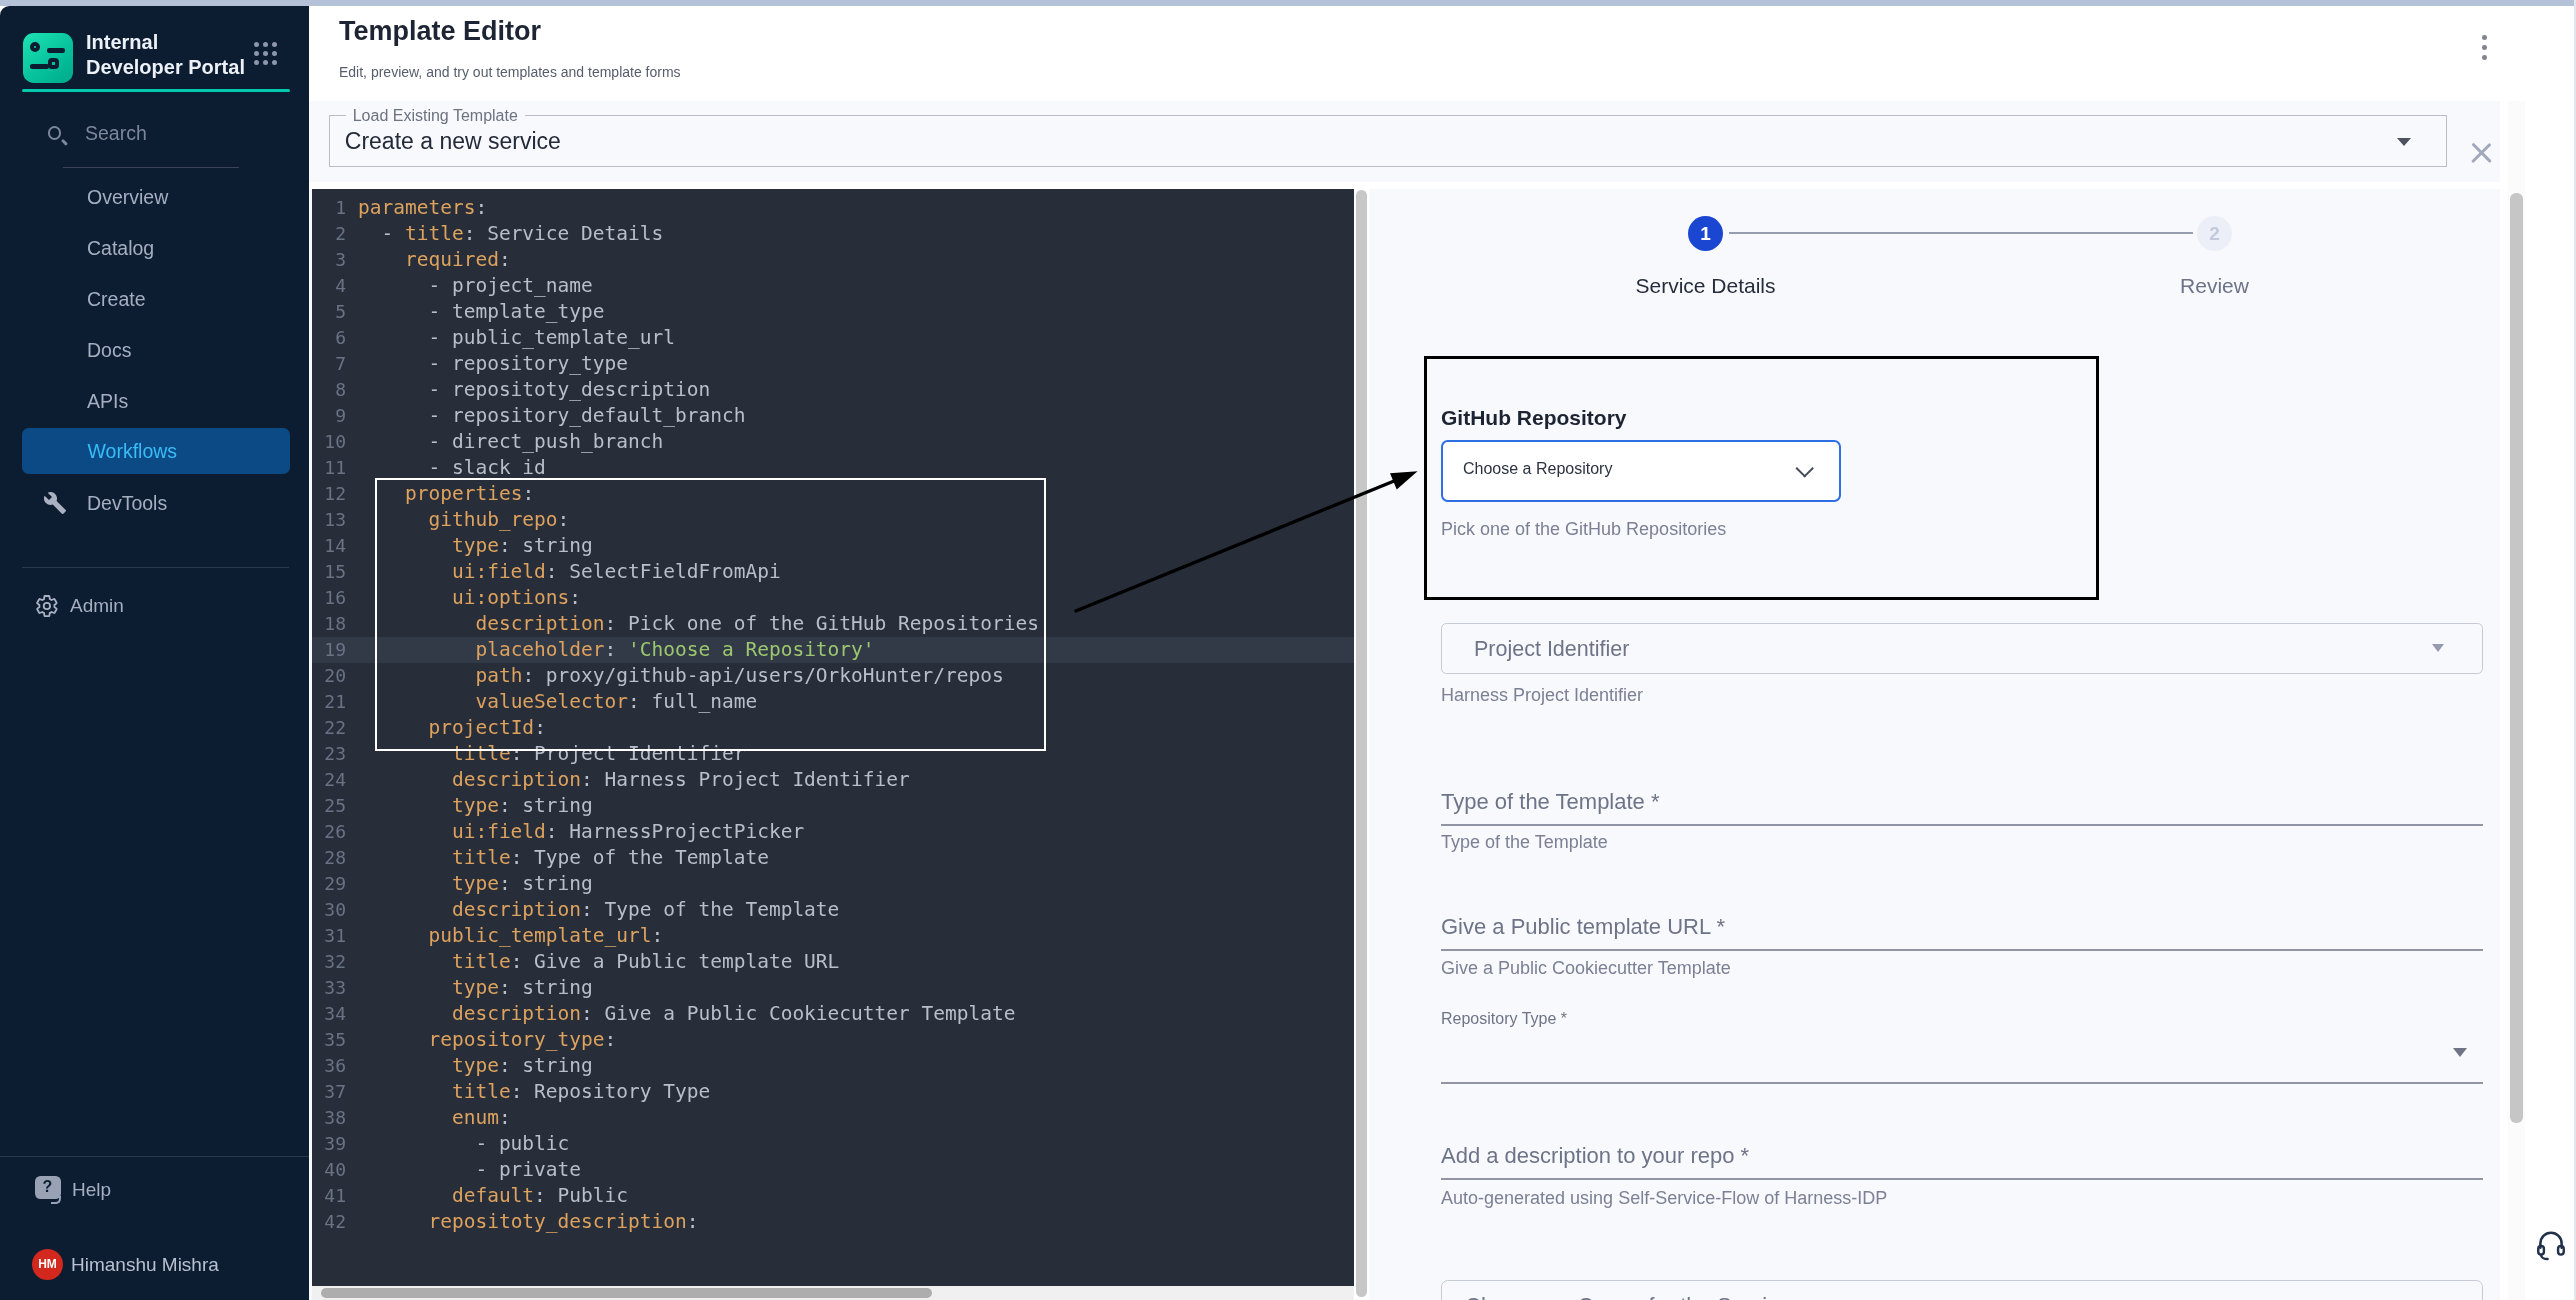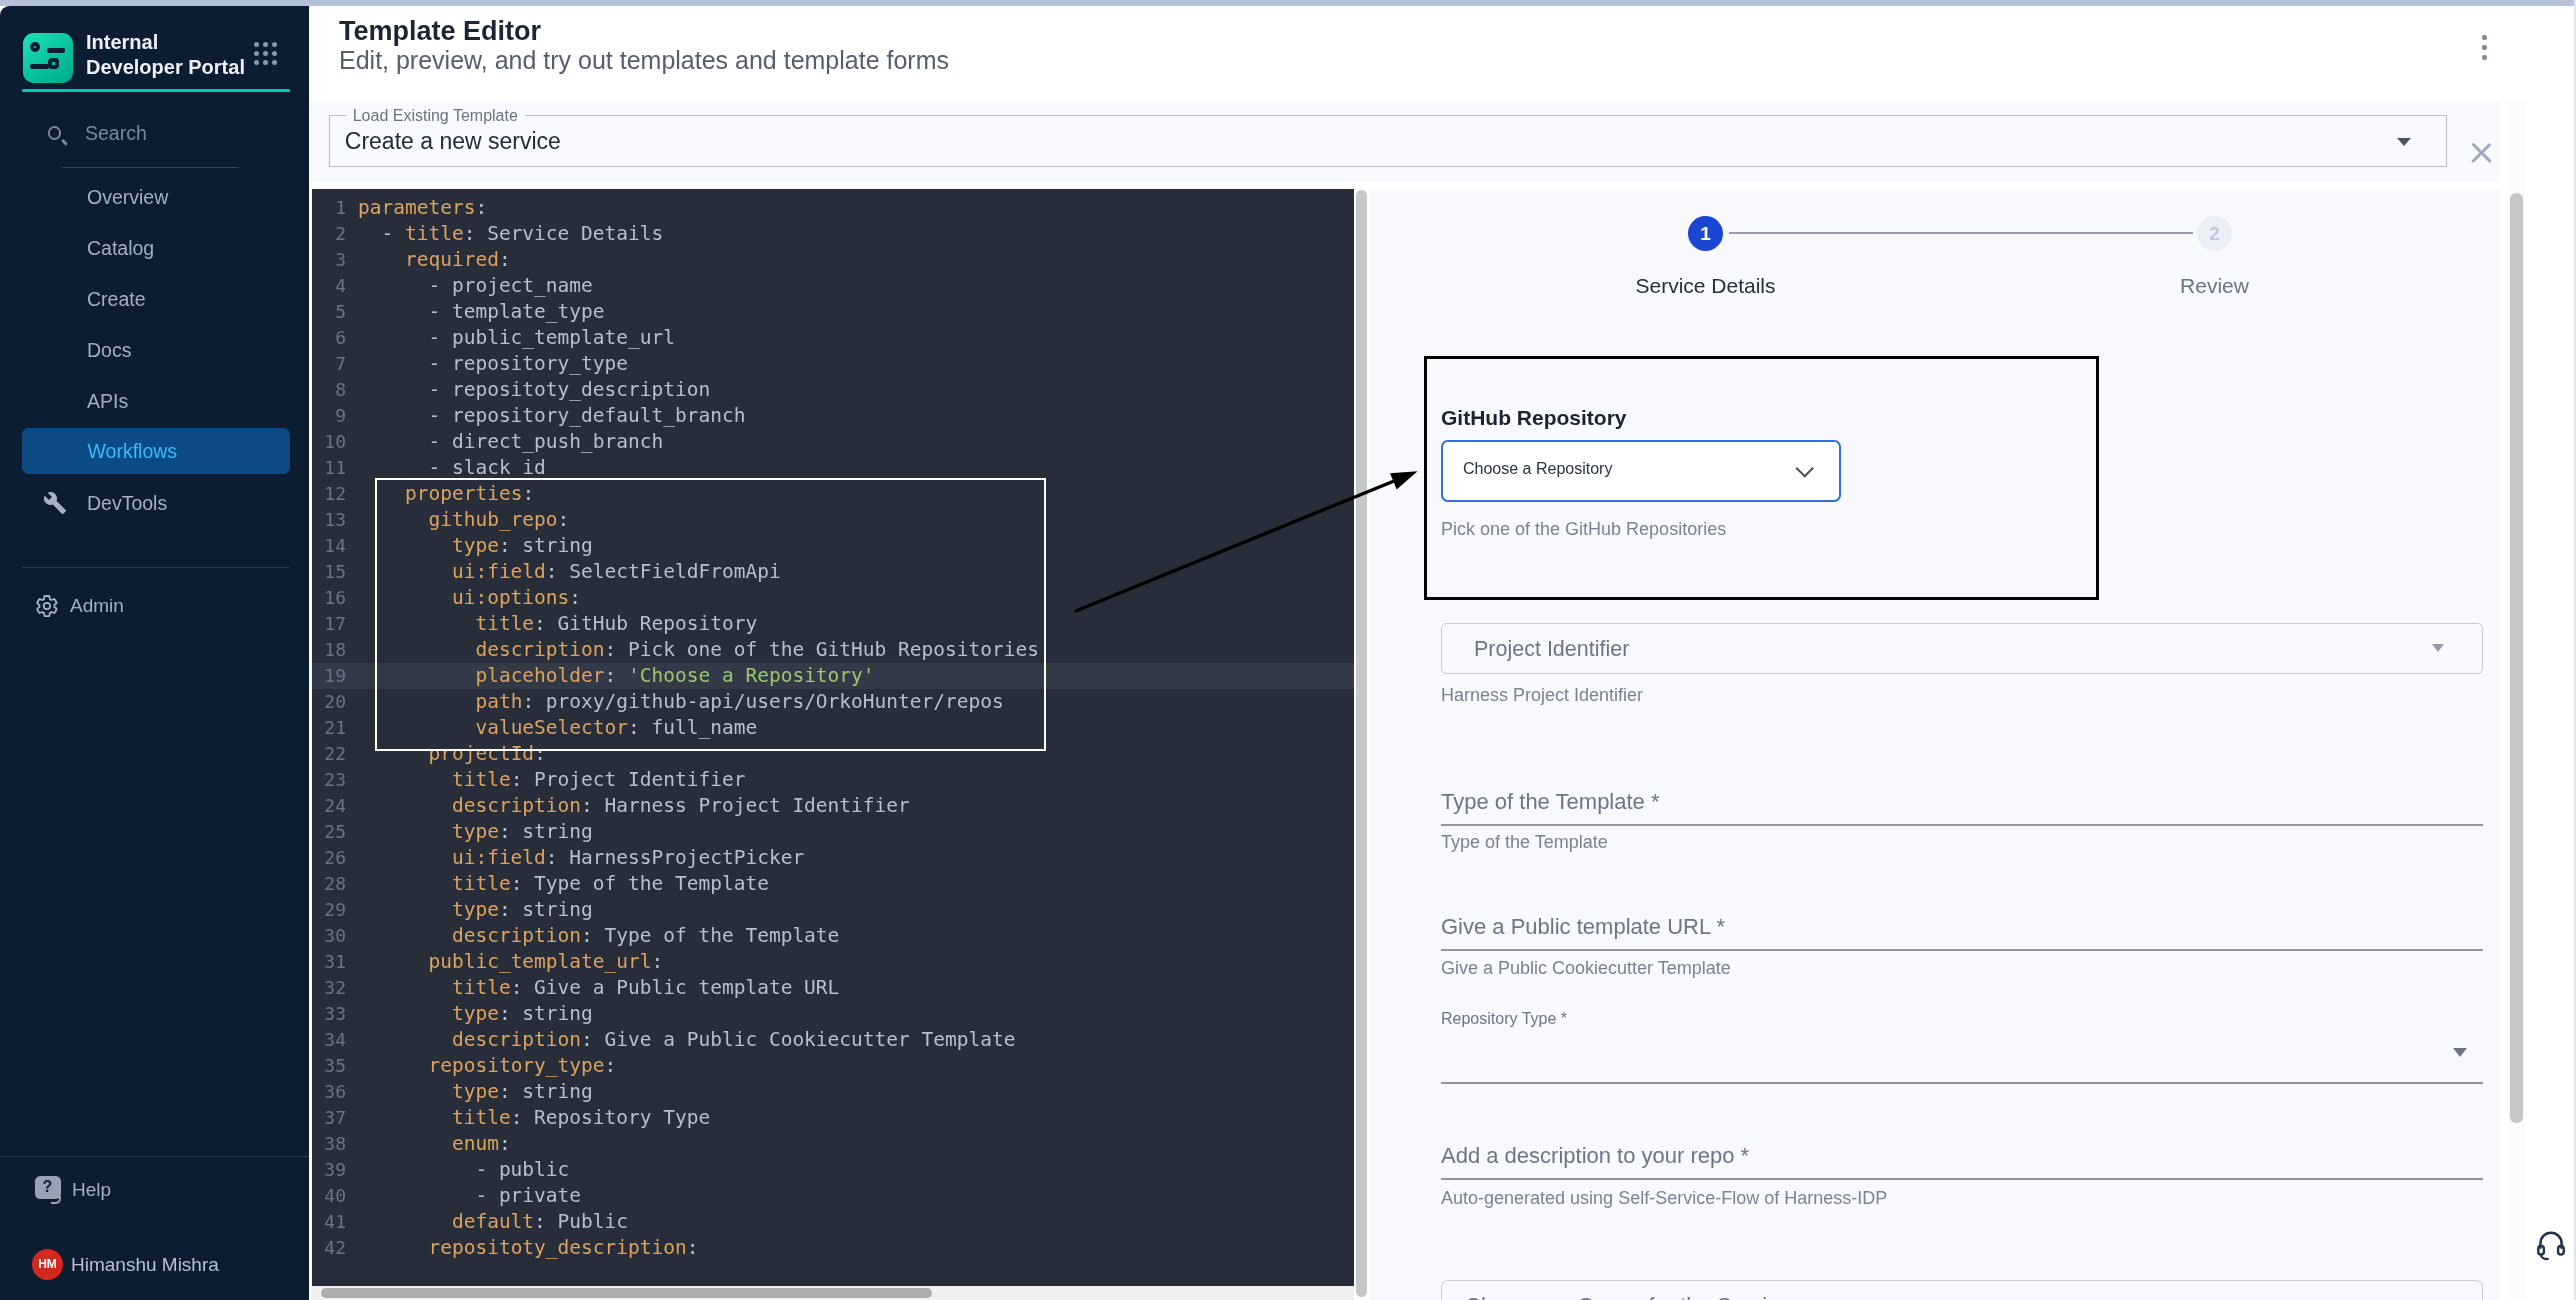--- a/index.html
+++ b/index.html
@@ -66,21 +66,21 @@
     border-right:2.7px solid #99a2b5;border-bottom:2.7px solid #99a2b5;border-bottom-right-radius:5.4px}
   .user-row{left:0;top:1240px;width:269px;height:38px;display:flex;align-items:center;
     padding-left:71px;font-size:19px;color:#b9c0d0;cursor:pointer}
   .avatar{position:absolute;left:32px;top:2.7px;width:31px;height:31px;border-radius:50%;
     background:var(--avatar);color:#fff;font-size:12px;font-weight:700;
     display:flex;align-items:center;justify-content:center}
 
   
   .main-header{left:309px;top:6px;width:2267px;height:95px;background:#fff}
   .page-title{position:absolute;left:339px;top:16px;font-size:27px;font-weight:700;color:var(--title)}
-  .page-subtitle{position:absolute;left:339px;top:46px;font-size:25px;color:var(--subtitle)}
+  .page-subtitle{position:absolute;left:339px;top:64px;font-size:14px;color:var(--subtitle)}
   .kebab-icon{position:absolute;left:2481px;top:35px;width:8px;height:29.5px;cursor:pointer}
   .kebab-icon i{position:absolute;left:1.3px;width:4.7px;height:4.7px;border-radius:50%;background:#80858f}
   .kebab-icon i:nth-child(1){top:0}.kebab-icon i:nth-child(2){top:10px}.kebab-icon i:nth-child(3){top:20px}
 
   
   .panel{left:309px;top:101px;width:2191px;height:1200px;background:var(--panel)}
   .panel-sep{left:309px;top:182px;width:2267px;height:7.4px;background:#fff}
 
   
   .loader-select{left:329px;top:115px;width:2118px;height:52px;border:1.3px solid #b9bdc9;
@@ -289,21 +289,20 @@
         <div class="code-line"><span class="ln">7</span><span class="code"><span class="tok-p">      - repository_type</span></span></div>
         <div class="code-line"><span class="ln">8</span><span class="code"><span class="tok-p">      - repositoty_description</span></span></div>
         <div class="code-line"><span class="ln">9</span><span class="code"><span class="tok-p">      - repository_default_branch</span></span></div>
         <div class="code-line"><span class="ln">10</span><span class="code"><span class="tok-p">      - direct_push_branch</span></span></div>
         <div class="code-line"><span class="ln">11</span><span class="code"><span class="tok-p">      - slack_id</span></span></div>
         <div class="code-line"><span class="ln">12</span><span class="code"><span class="tok-p">    </span><span class="tok-k">properties</span><span class="tok-p">:</span></span></div>
         <div class="code-line"><span class="ln">13</span><span class="code"><span class="tok-p">      </span><span class="tok-k">github_repo</span><span class="tok-p">:</span></span></div>
         <div class="code-line"><span class="ln">14</span><span class="code"><span class="tok-p">        </span><span class="tok-k">type</span><span class="tok-p">: string</span></span></div>
         <div class="code-line"><span class="ln">15</span><span class="code"><span class="tok-p">        </span><span class="tok-k">ui:field</span><span class="tok-p">: SelectFieldFromApi</span></span></div>
         <div class="code-line"><span class="ln">16</span><span class="code"><span class="tok-p">        </span><span class="tok-k">ui:options</span><span class="tok-p">:</span></span></div>
-        <div class="code-line"><span class="ln">17</span><span class="code"><span class="tok-p">          </span><span class="tok-k">title</span><span class="tok-p">: GitHub Repository</span></span></div>
         <div class="code-line"><span class="ln">18</span><span class="code"><span class="tok-p">          </span><span class="tok-k">description</span><span class="tok-p">: Pick one of the GitHub Repositories</span></span></div>
         <div class="code-line hl"><span class="ln">19</span><span class="code"><span class="tok-p">          </span><span class="tok-k">placeholder</span><span class="tok-p">: </span><span class="tok-s">'Choose a Repository'</span></span></div>
         <div class="code-line"><span class="ln">20</span><span class="code"><span class="tok-p">          </span><span class="tok-k">path</span><span class="tok-p">: proxy/github-api/users/OrkoHunter/repos</span></span></div>
         <div class="code-line"><span class="ln">21</span><span class="code"><span class="tok-p">          </span><span class="tok-k">valueSelector</span><span class="tok-p">: full_name</span></span></div>
         <div class="code-line"><span class="ln">22</span><span class="code"><span class="tok-p">      </span><span class="tok-k">projectId</span><span class="tok-p">:</span></span></div>
         <div class="code-line"><span class="ln">23</span><span class="code"><span class="tok-p">        </span><span class="tok-k">title</span><span class="tok-p">: Project Identifier</span></span></div>
         <div class="code-line"><span class="ln">24</span><span class="code"><span class="tok-p">        </span><span class="tok-k">description</span><span class="tok-p">: Harness Project Identifier</span></span></div>
         <div class="code-line"><span class="ln">25</span><span class="code"><span class="tok-p">        </span><span class="tok-k">type</span><span class="tok-p">: string</span></span></div>
         <div class="code-line"><span class="ln">26</span><span class="code"><span class="tok-p">        </span><span class="tok-k">ui:field</span><span class="tok-p">: HarnessProjectPicker</span></span></div>
         <div class="code-line"><span class="ln">28</span><span class="code"><span class="tok-p">        </span><span class="tok-k">title</span><span class="tok-p">: Type of the Template</span></span></div>

